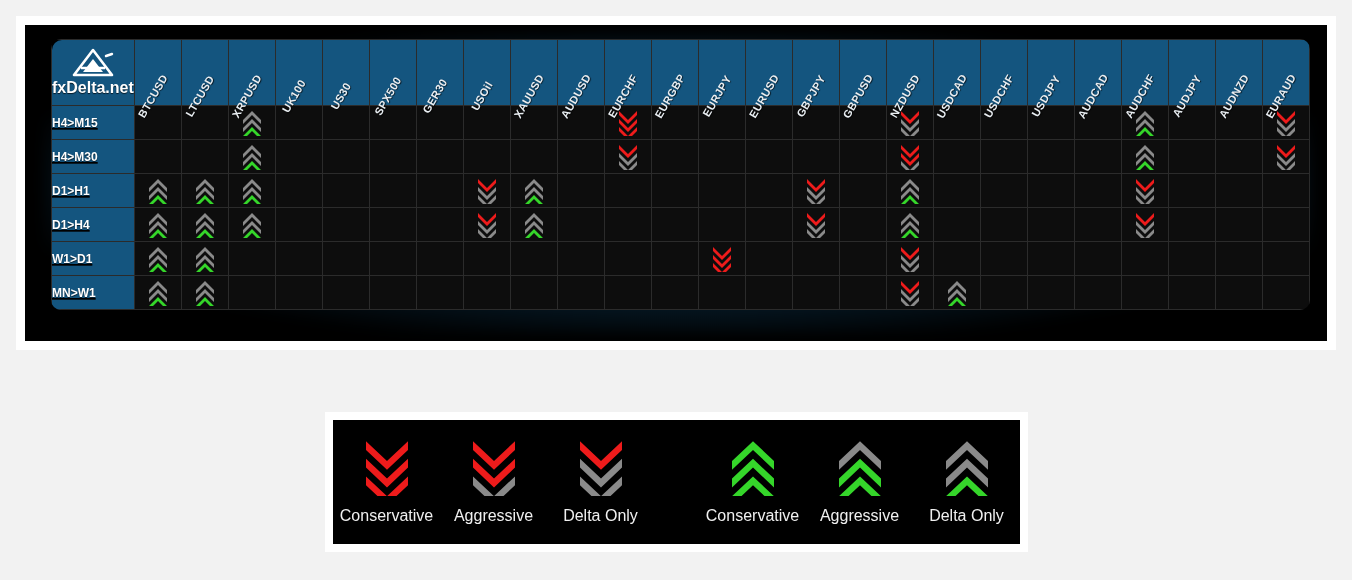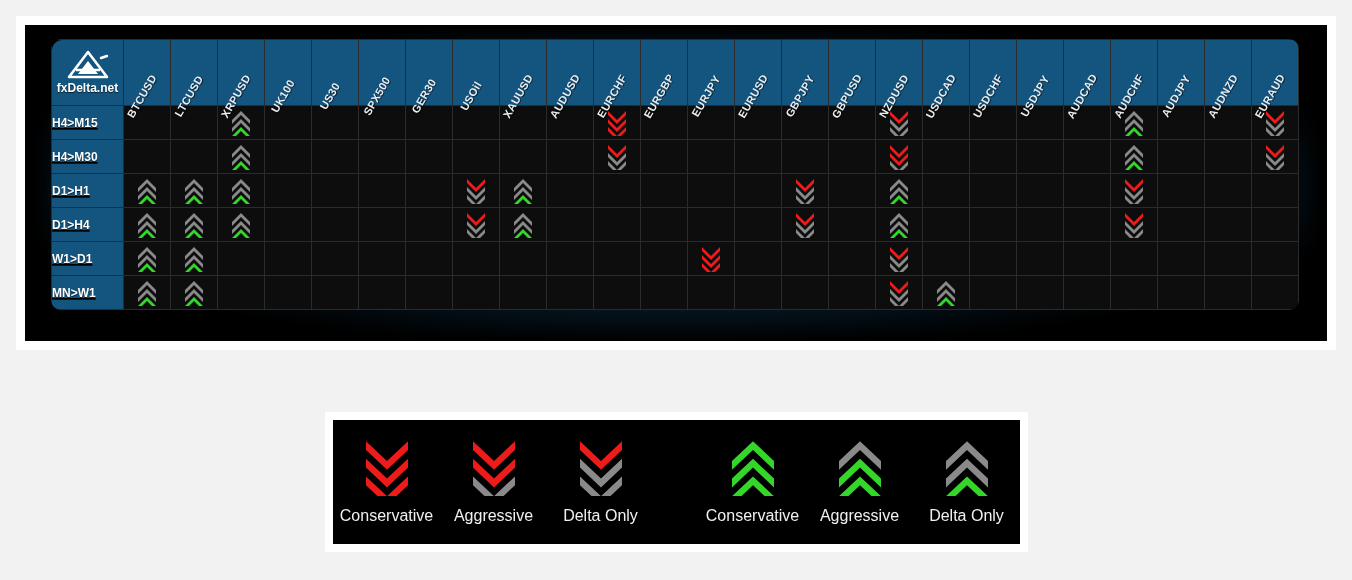--- a/index.html
+++ b/index.html
@@ -77,21 +77,21 @@
     background: #14557f;
     border: 1px solid #0e3f5e;
     border-top-left-radius: 10px;
     text-align: center;
     vertical-align: middle;
     padding-bottom: 2px;
   }
   th.logo-cell .brand {
     display: block;
     color: #ffffff;
-    font-size: 12px;
+    font-size: 16px;
     font-weight: bold;
     margin-top: 1px;
     text-shadow: 0 1px 1px rgba(0,0,0,.7);
   }
   th.logo-cell svg { display: block; margin: 0 auto; }
 
   
   .data-row { height: 34px; text-decoration: underline; }
   td.row-head {
     width: 72px;

